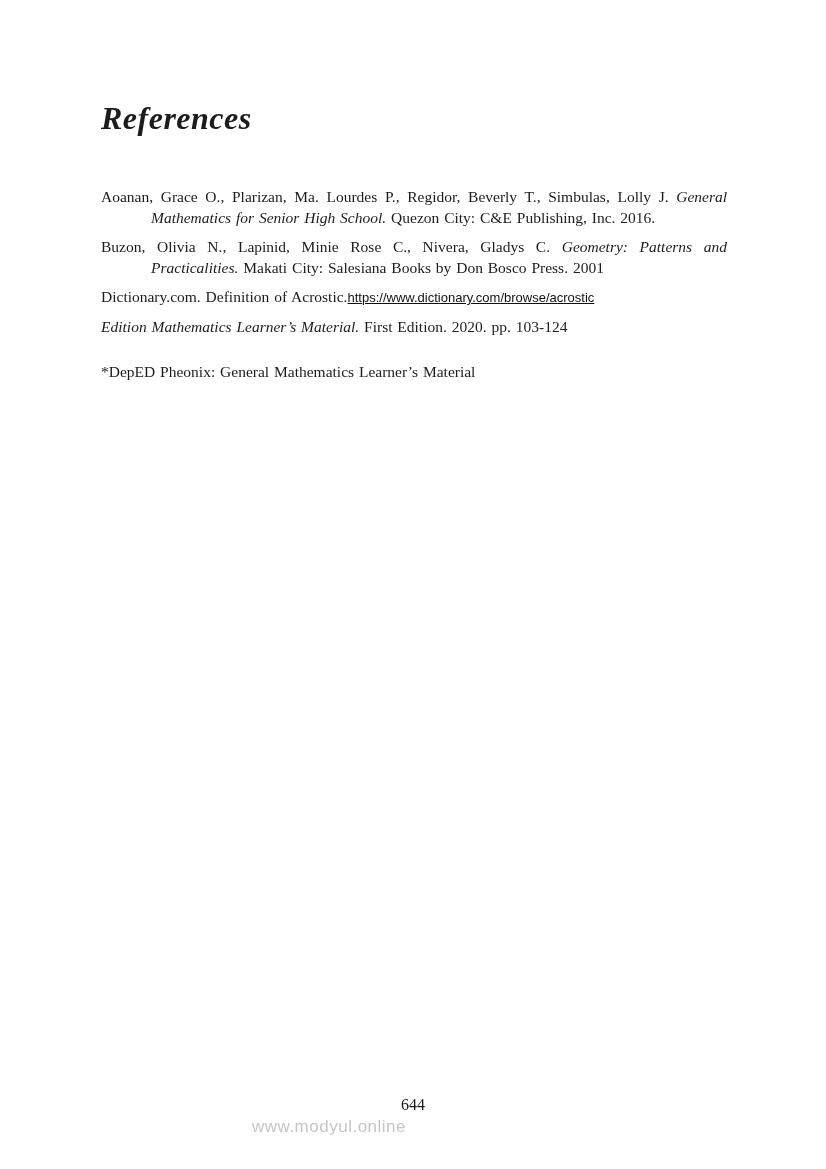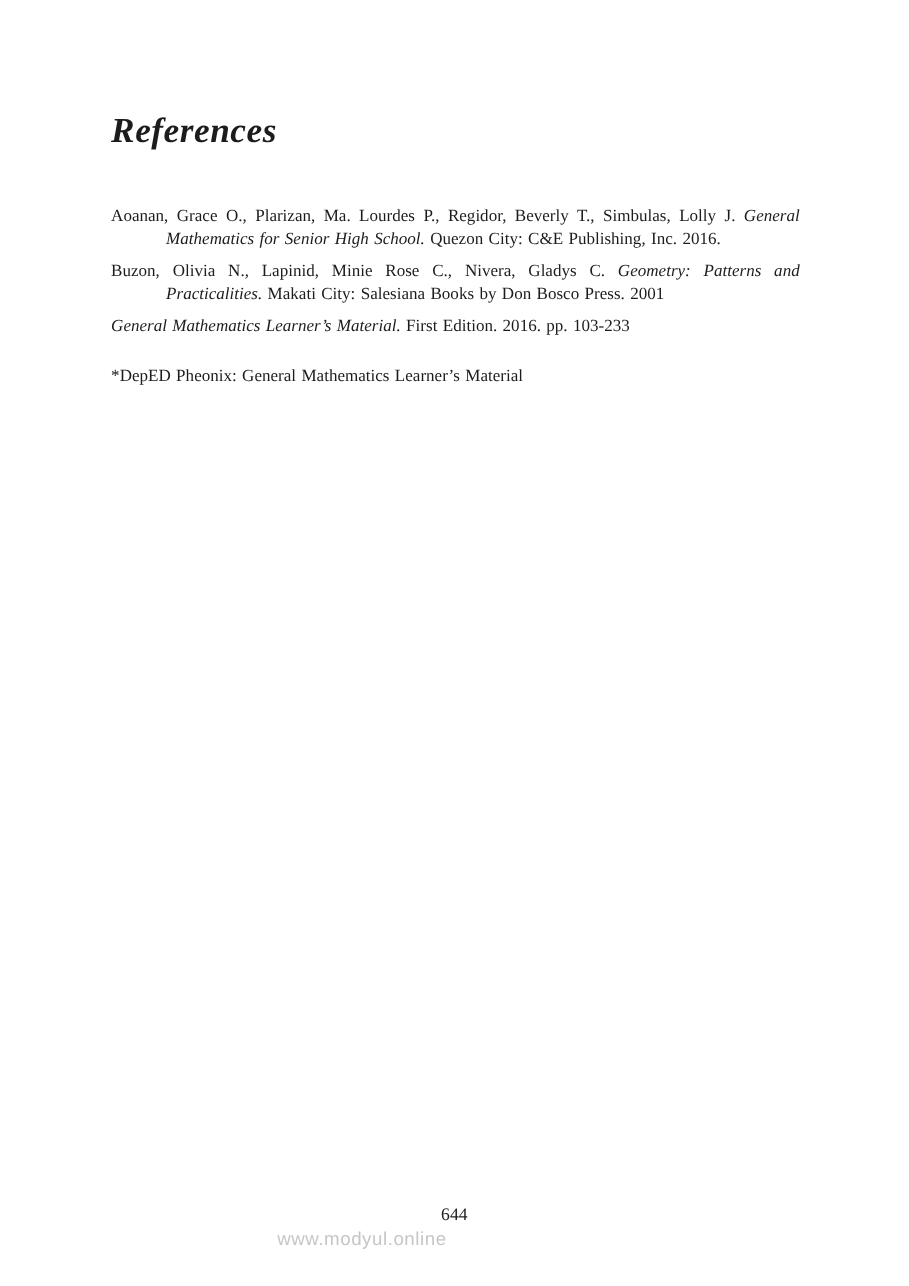--- a/index.html
+++ b/index.html
@@ -74,18 +74,19 @@
   }
 </style>
 </head>
 <body>
 
 <div class="page">
   <h1 class="title">References</h1>
   <div class="refs">
       <p class="ref"><span class="seg">Aoanan, Grace O., Plarizan, Ma. Lourdes P., Regidor, Beverly T., Simbulas, Lolly J. </span><span class="seg it">General Mathematics for Senior High School.</span><span class="seg"> Quezon City: C&amp;E Publishing, Inc. 2016.</span></p>
       <p class="ref"><span class="seg">Buzon, Olivia N., Lapinid, Minie Rose C., Nivera, Gladys C. </span><span class="seg it">Geometry: Patterns and Practicalities.</span><span class="seg"> Makati City: Salesiana Books by Don Bosco Press. 2001</span></p>
-      <p class="ref"><span class="seg it">General Mathematics Learner’s Material.</span><span class="seg"> First Edition. 2016. pp. 103-233</span></p>
+      <p class="ref"><span class="seg">Dictionary.com. Definition of Acrostic.</span><span class="seg link">https://www.dictionary.com/browse/acrostic</span></p>
+      <p class="ref"><span class="seg it">Edition Mathematics Learner’s Material.</span><span class="seg"> First Edition. 2020. pp. 103-124</span></p>
       <p class="ref spaced"><span class="seg">*DepED Pheonix: General Mathematics Learner’s Material</span></p>
     </div>
   <div class="page-number">644</div>
   <div class="watermark">www.modyul.online</div>
 </div>
 
 </body></html>

